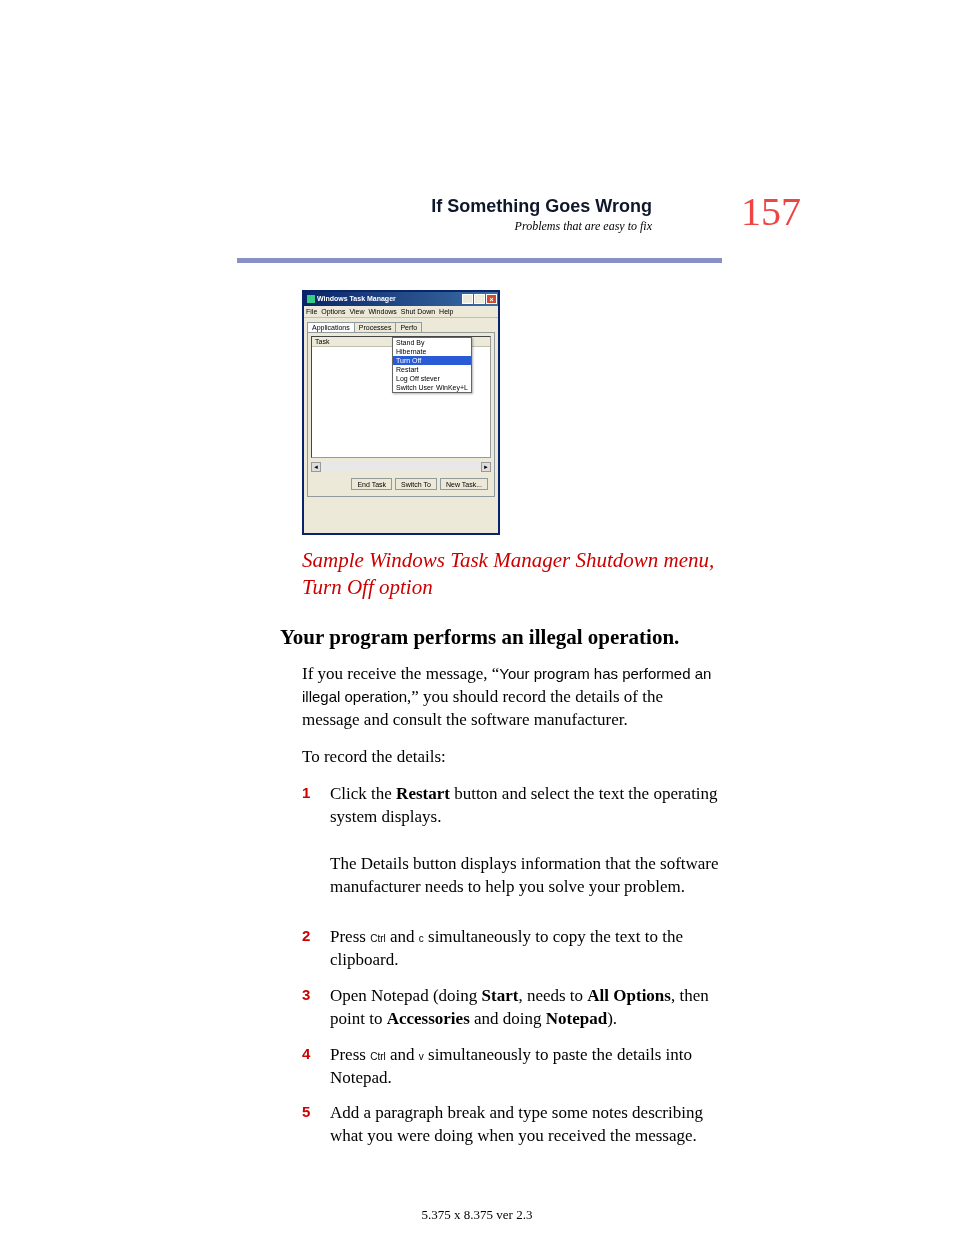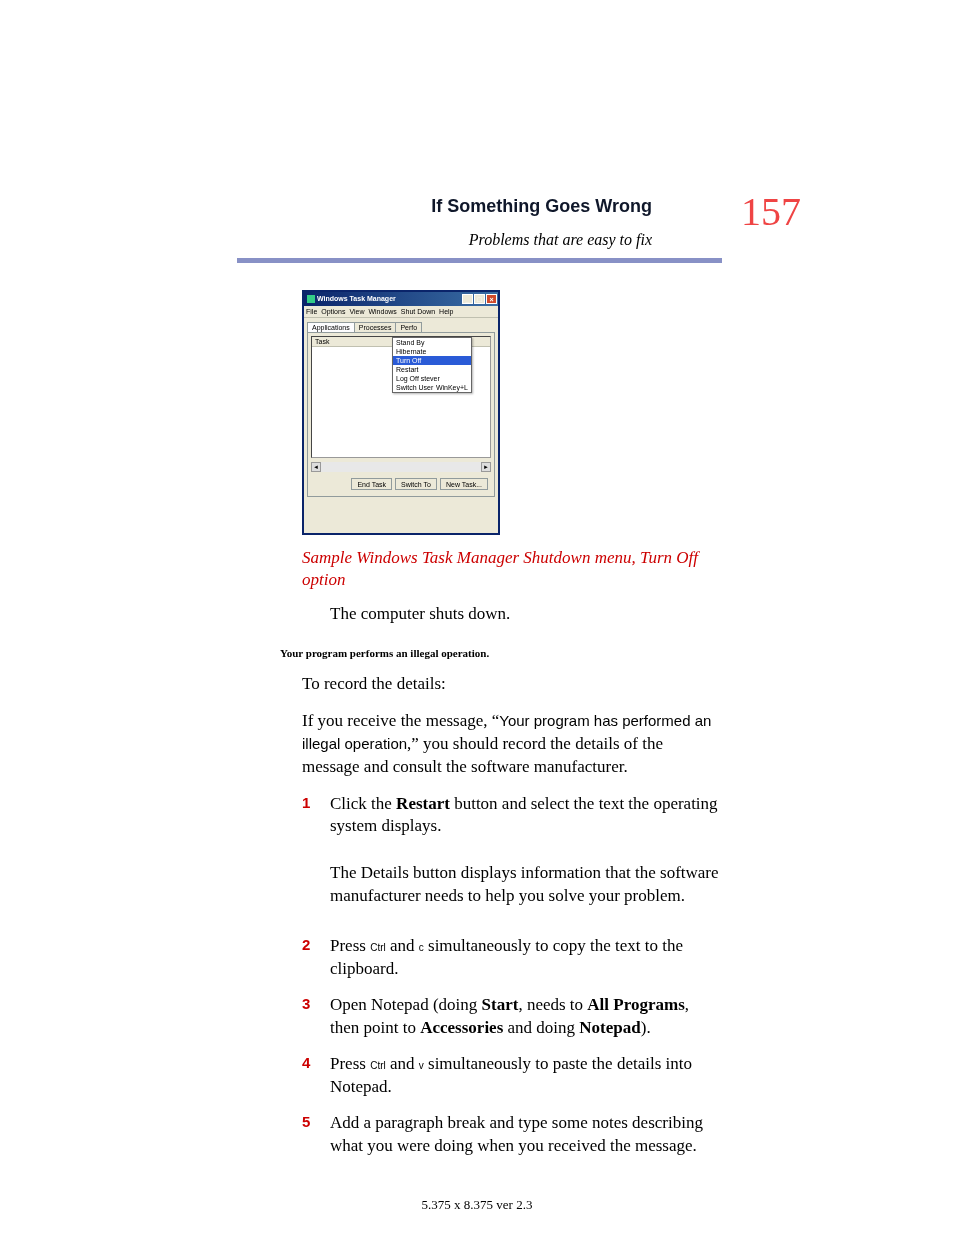--- a/index.html
+++ b/index.html
@@ -22,23 +22,23 @@
   .header-title {
     font-family: Arial, Helvetica, sans-serif;
     font-weight: bold;
     font-size: 18px;
     color: #0f172a;
     display: inline-block;
     vertical-align: middle;
   }
   .header-sub {
     font-style: italic;
-    font-size: 16px;
+    font-size: 12px;
     color: #000000;
-    margin-top: 14px;
+    margin-top: 2px;
   }
   .page-number {
     position: absolute;
     top: 188px;
     right: 228px;
     font-family: "Times New Roman", serif;
     font-size: 40px;
     color: #ef4444;
     transform: translateX(75px);
   }
@@ -200,39 +200,39 @@
     line-height: 10px;
     box-sizing: border-box;
   }
   .caption {
     position: absolute;
     top: 547px;
     left: 302px;
     width: 415px;
     font-style: italic;
     color: #cc0000;
-    font-size: 17px;
+    font-size: 21px;
     line-height: 1.3;
   }
   .content {
     position: absolute;
     top: 603px;
     left: 302px;
     width: 420px;
   }
   .para {
     margin: 0 0 14px 0;
     line-height: 1.35;
   }
   .indent {
     margin-left: 28px;
   }
   .heading {
     font-weight: bold;
-    font-size: 11px;
+    font-size: 21px;
     margin-top: 20px;
     margin-bottom: 12px;
     margin-left: -22px;
   }
   .msg {
     font-family: Arial, Helvetica, sans-serif;
     font-size: 15px;
   }
   .key {
     font-family: Arial, Helvetica, sans-serif;
@@ -257,21 +257,21 @@
     flex-shrink: 0;
   }
   .step-body {
     flex: 1;
   }
   .step-note {
     margin-top: 24px;
   }
   .footer {
     position: absolute;
-    bottom: 22px;
+    bottom: 12px;
     width: 954px;
     text-align: center;
     font-size: 13px;
     color: #000;
   }
 </style>
 </head>
 <body>
 
 <div class="page-header" style="right:302px;">
@@ -342,48 +342,47 @@
       <span class="tm-btn">End Task</span>
       <span class="tm-btn">Switch To</span>
       <span class="tm-btn">New Task...</span>
     </div>
   </div>
 </div>
 
 <div class="caption">Sample Windows Task Manager Shutdown menu, Turn Off option</div>
 
 <div class="content">
-  <p class="para indent">The computer shuts down.</p>
 
   <p class="para heading">Your program performs an illegal operation.</p>
-
-  <p class="para">To record the details:</p>
 
   <p class="para">
     <span>If you receive the message, “</span><span class="msg">Your program has performed an illegal operation</span><span>,” you should record the details of the message and consult the software manufacturer.</span>
   </p>
 
+  <p class="para">To record the details:</p>
+
   <ol class="steps">
     <li>
       <span class="step-num">1</span>
       <span class="step-body">
         <span>Click the </span><b>Restart</b><span> button and select the text the operating system displays.</span>
         <span class="para step-note" style="display:block">The Details button displays information that the software manufacturer needs to help you solve your problem.</span>
       </span>
     </li>
     <li>
       <span class="step-num">2</span>
       <span class="step-body">
         <span>Press </span><span class="key">Ctrl</span><span> and </span><span class="key">c</span><span> simultaneously to copy the text to the clipboard.</span>
       </span>
     </li>
     <li>
       <span class="step-num">3</span>
       <span class="step-body">
-        <span>Open Notepad (doing </span><b>Start</b><span>, needs to </span><b>All Programs</b><span>, then point to </span><b>Accessories</b><span> and doing </span><b>Notepad</b><span>).</span>
+        <span>Open Notepad (doing </span><b>Start</b><span>, needs to </span><b>All Options</b><span>, then point to </span><b>Accessories</b><span> and doing </span><b>Notepad</b><span>).</span>
       </span>
     </li>
     <li>
       <span class="step-num">4</span>
       <span class="step-body">
         <span>Press </span><span class="key">Ctrl</span><span> and </span><span class="key">v</span><span> simultaneously to paste the details into Notepad.</span>
       </span>
     </li>
     <li>
       <span class="step-num">5</span>

